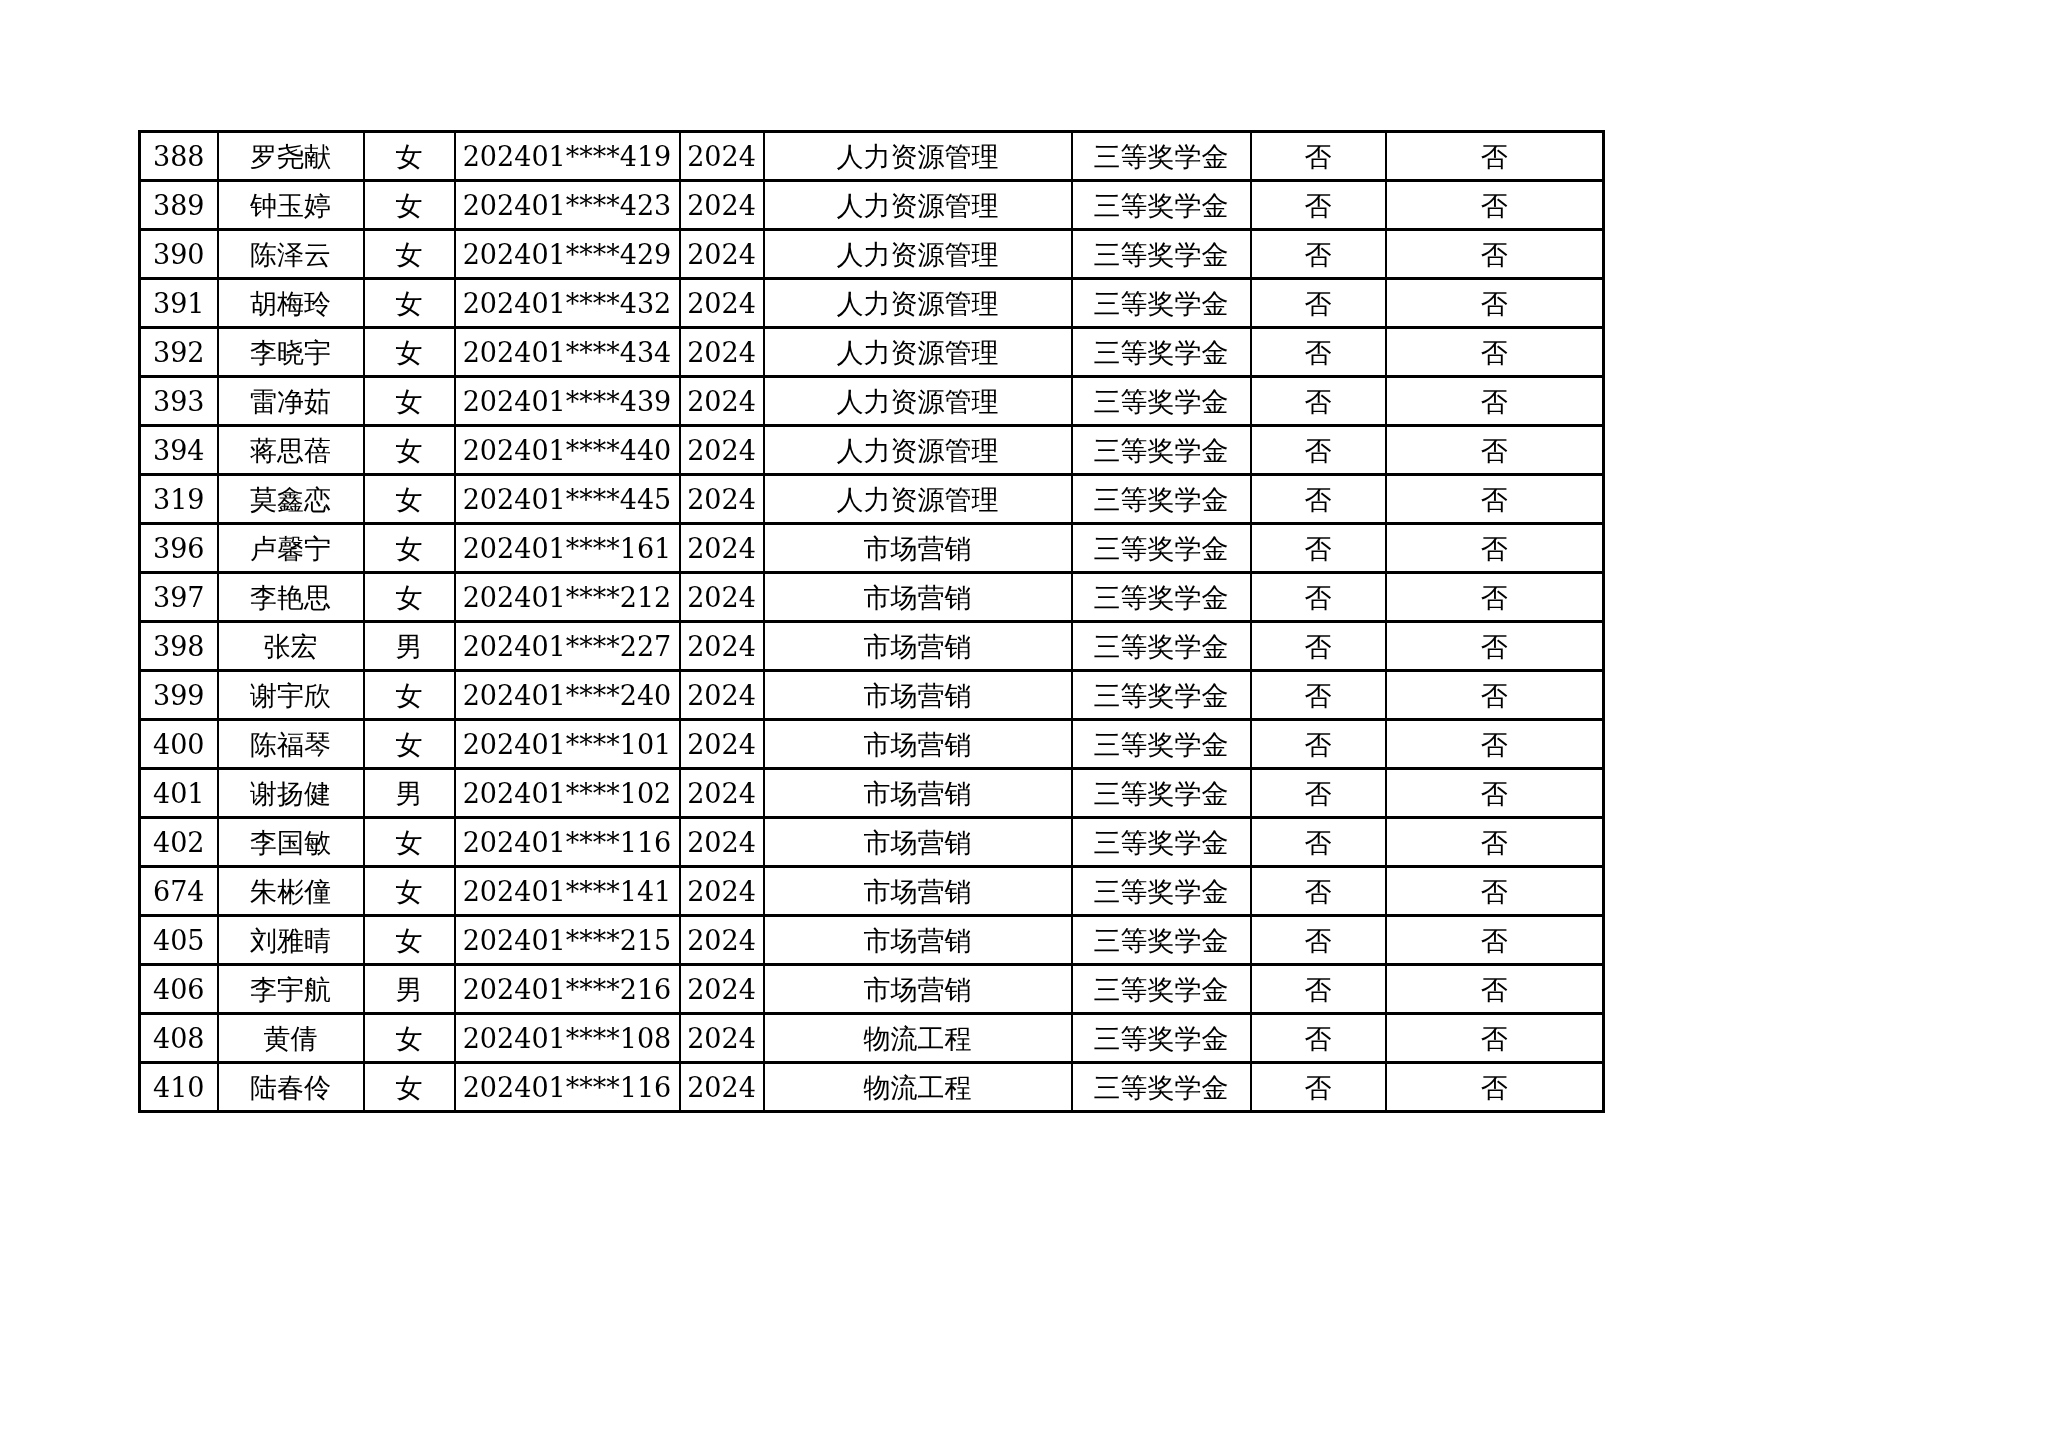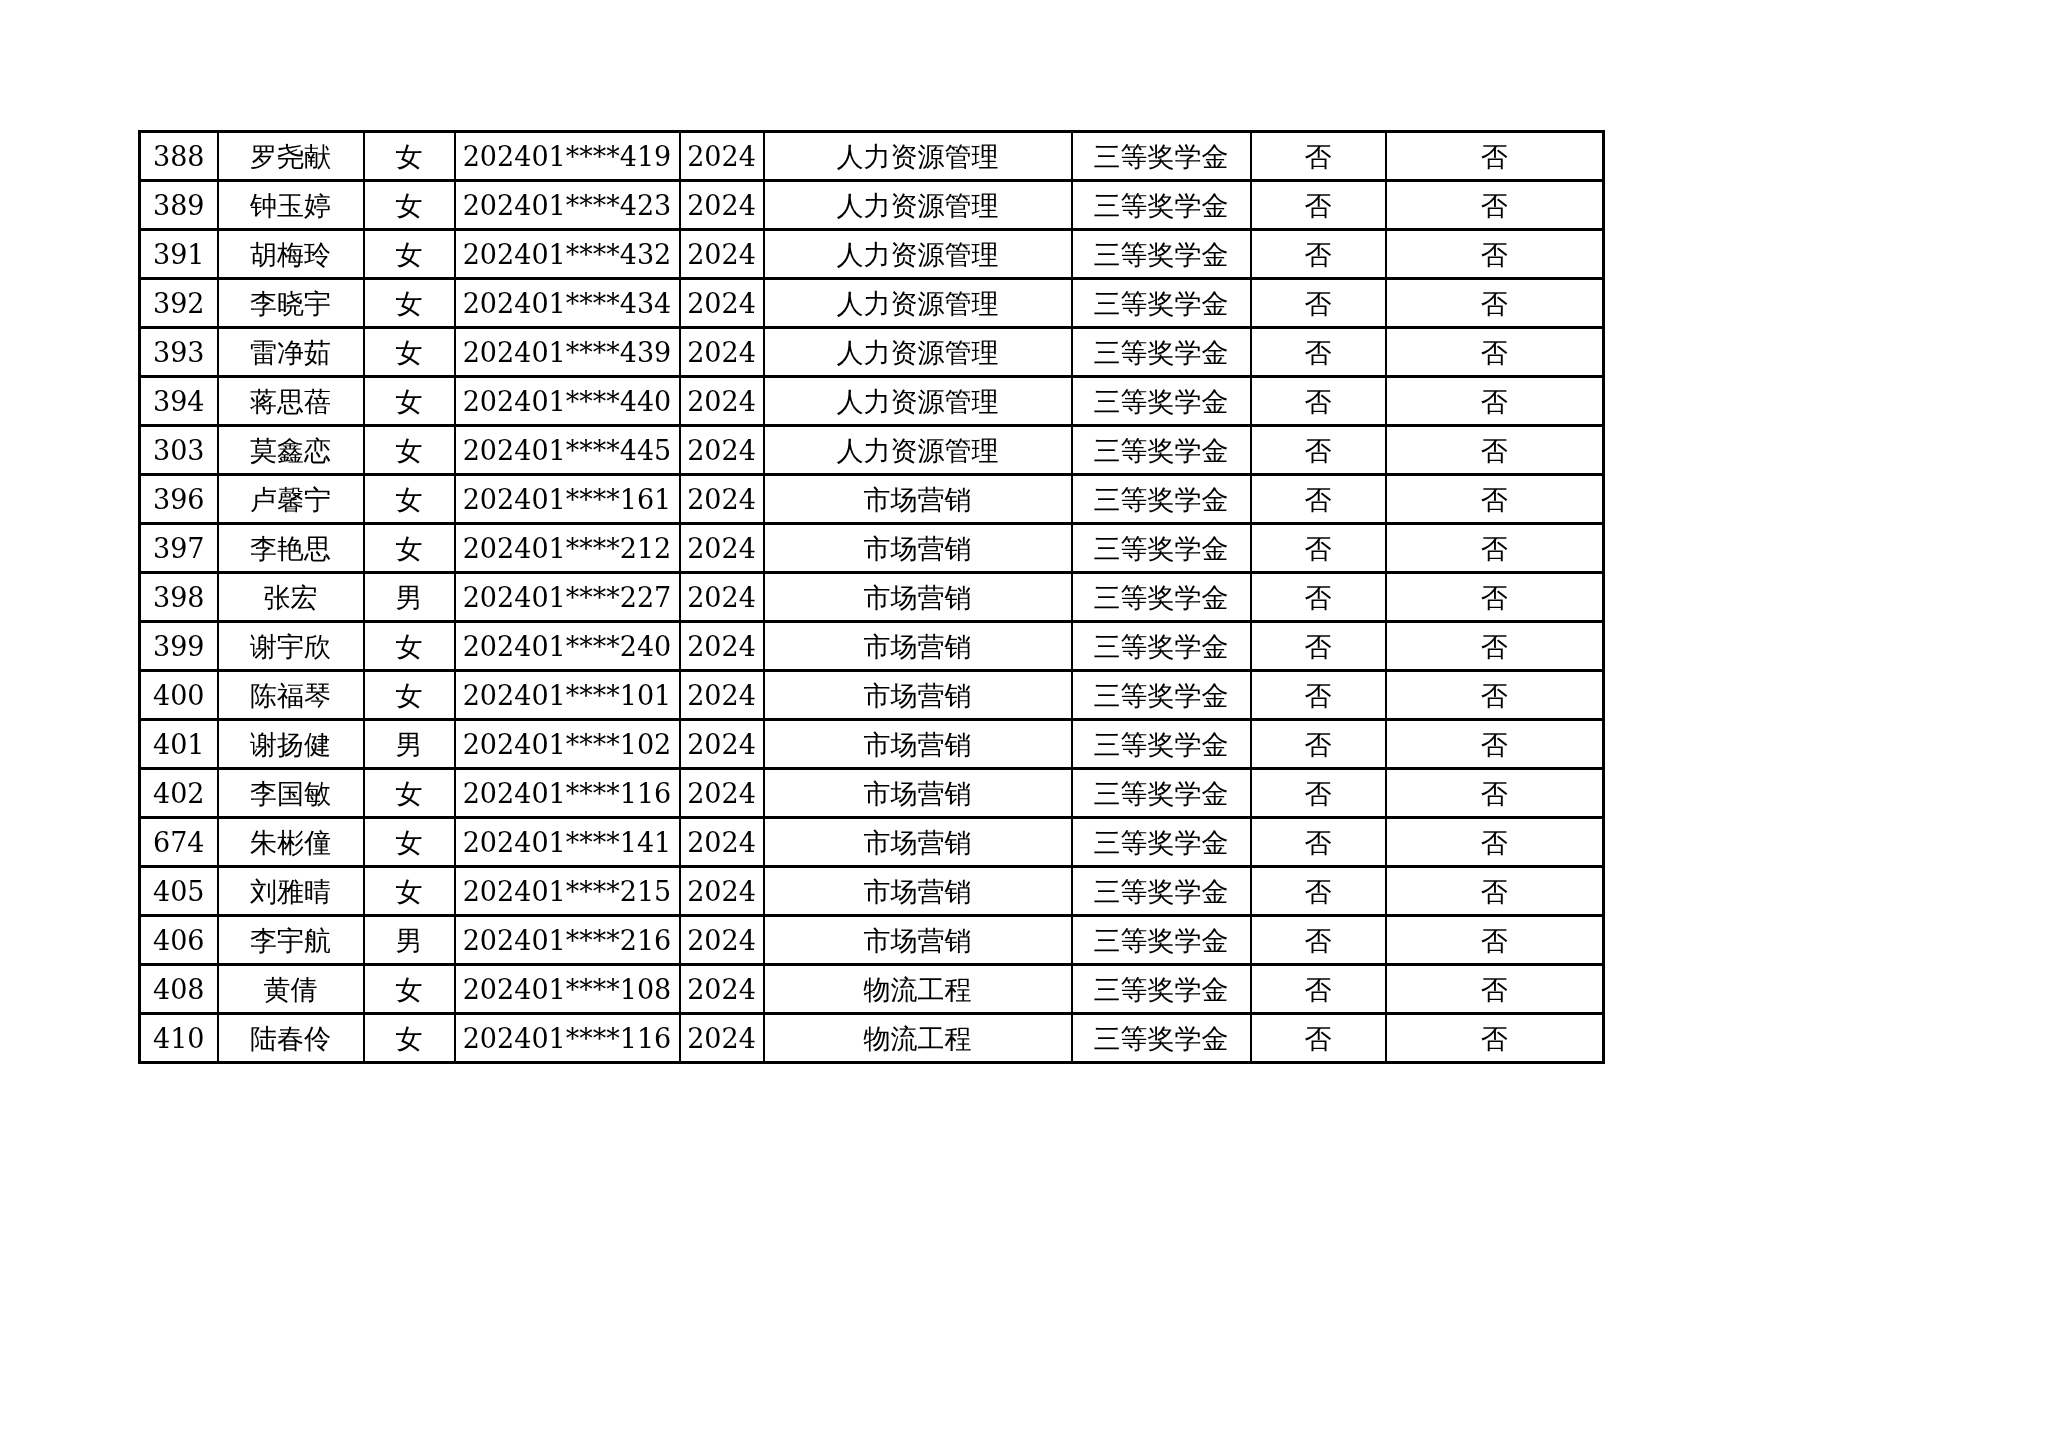--- a/index.html
+++ b/index.html
@@ -85,20 +85,31 @@
           <td>钟玉婷</td>
           <td>女</td>
           <td>202401****423</td>
           <td>2024</td>
           <td>人力资源管理</td>
           <td>三等奖学金</td>
           <td>否</td>
           <td>否</td>
         </tr>
         <tr>
+          <td>390</td>
+          <td>陈泽云</td>
+          <td>女</td>
+          <td>202401****429</td>
+          <td>2024</td>
+          <td>人力资源管理</td>
+          <td>三等奖学金</td>
+          <td>否</td>
+          <td>否</td>
+        </tr>
+        <tr>
           <td>391</td>
           <td>胡梅玲</td>
           <td>女</td>
           <td>202401****432</td>
           <td>2024</td>
           <td>人力资源管理</td>
           <td>三等奖学金</td>
           <td>否</td>
           <td>否</td>
         </tr>
@@ -129,21 +140,21 @@
           <td>蒋思蓓</td>
           <td>女</td>
           <td>202401****440</td>
           <td>2024</td>
           <td>人力资源管理</td>
           <td>三等奖学金</td>
           <td>否</td>
           <td>否</td>
         </tr>
         <tr>
-          <td>303</td>
+          <td>319</td>
           <td>莫鑫恋</td>
           <td>女</td>
           <td>202401****445</td>
           <td>2024</td>
           <td>人力资源管理</td>
           <td>三等奖学金</td>
           <td>否</td>
           <td>否</td>
         </tr>
         <tr>

